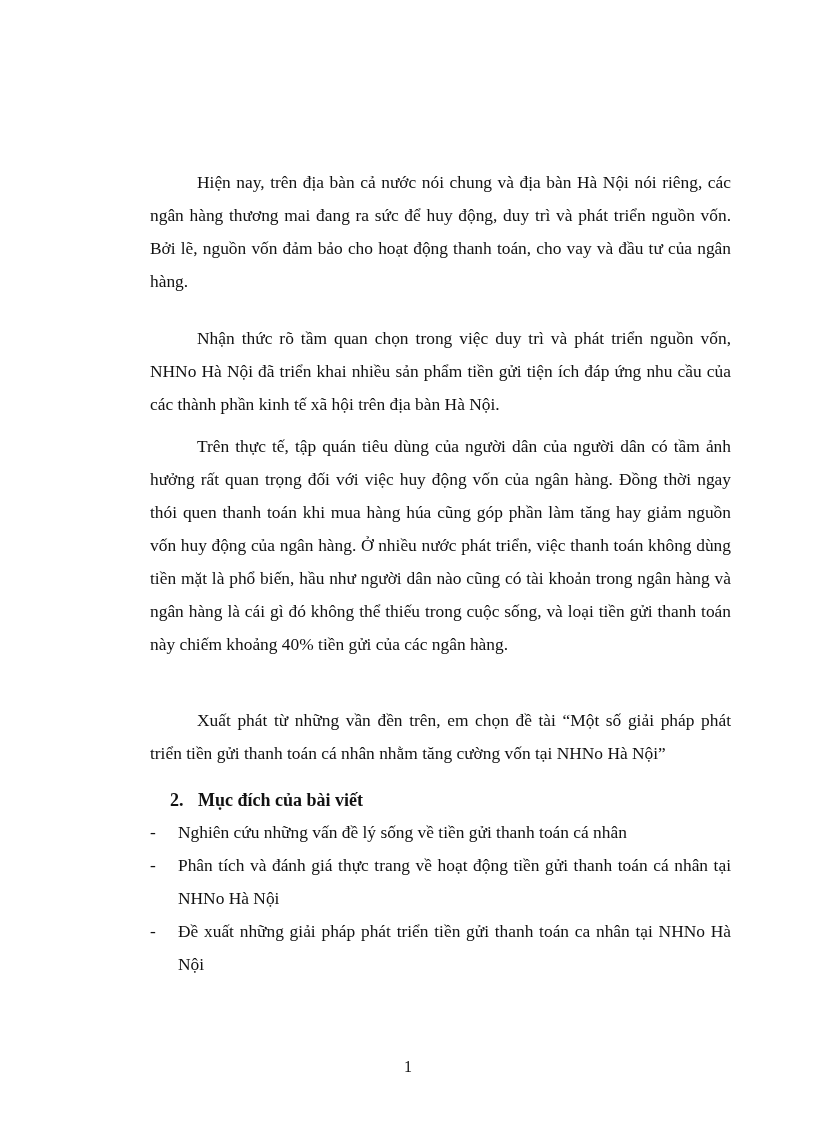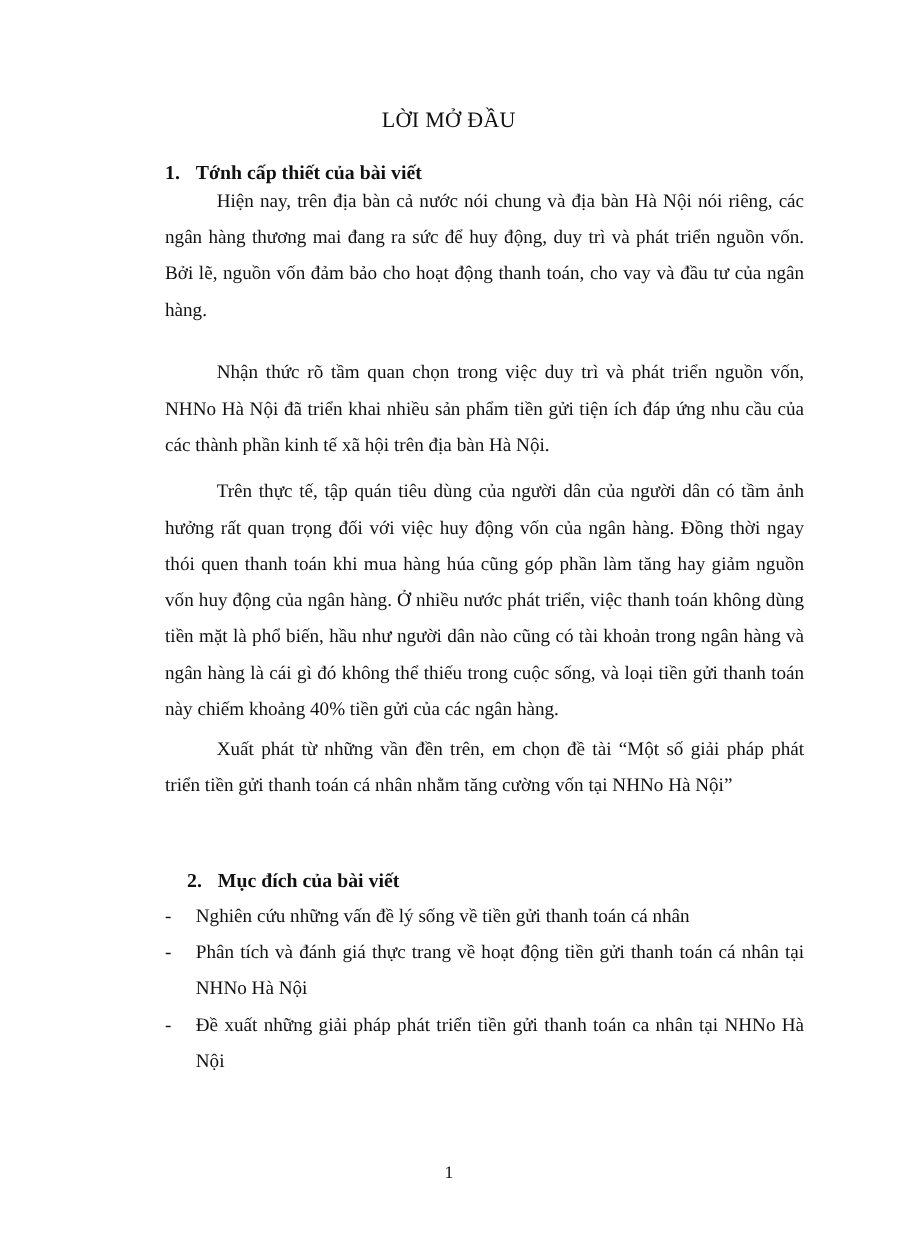--- a/index.html
+++ b/index.html
@@ -16,30 +16,26 @@
   .list li { position: relative; padding-left: 28px; font-size: 17.4px; line-height: 33px;
              text-align: justify; }
   .list li .dash { position: absolute; left: 0; top: 0; }
   .pagenum { position: absolute; top: 1058px; left: 0; width: 816px; text-align: center; font-size: 16px; }
 </style>
 </head>
 <body>
 
 <div class="page">
 
-  <div class="title">LỜI MỞ ĐẦU</div>
 
-  <div class="heading" style="top:147px;">
-    <span class="num">1.</span><span>Tớnh cấp thiết của bài viết</span>
-  </div>
 
   <p class="para" style="top:166px;">Hiện nay, trên địa bàn cả nước nói chung và địa bàn Hà Nội nói riêng, các ngân hàng thương mai  đang ra sức để huy động, duy trì và phát triển nguồn vốn. Bởi lẽ, nguồn vốn  đảm bảo cho hoạt động thanh toán, cho vay và đầu tư của ngân hàng.</p>
   <p class="para" style="top:322px;">Nhận thức rõ tầm quan chọn trong việc duy trì và phát triển nguồn vốn, NHNo Hà Nội đã triển khai nhiều sản phẩm tiền gửi tiện ích đáp ứng nhu cầu của các thành phần kinh tế xã hội trên địa bàn Hà Nội.</p>
   <p class="para" style="top:430px;">Trên thực tế,  tập quán tiêu dùng của người dân của người dân có tầm ảnh hưởng rất quan trọng đối với việc huy động vốn của ngân hàng. Đồng thời ngay thói quen thanh toán khi mua hàng húa cũng góp phần làm tăng hay giảm nguồn vốn huy động của ngân hàng. Ở nhiều nước phát triển, việc thanh toán không dùng tiền mặt là phổ biến, hầu như người dân nào cũng có tài khoản trong ngân hàng và ngân hàng là cái gì đó không thể thiếu trong cuộc sống, và loại tiền gửi thanh toán này chiếm khoảng 40% tiền gửi của các ngân hàng.</p>
-  <p class="para" style="top:664px;">Xuất phát từ những vần đền trên, em chọn đề tài “Một số giải pháp phát triển tiền gửi thanh toán cá nhân nhằm tăng cường vốn tại NHNo Hà Nội”</p>
+  <p class="para" style="top:704px;">Xuất phát từ những vần đền trên, em chọn đề tài “Một số giải pháp phát triển tiền gửi thanh toán cá nhân nhằm tăng cường vốn tại NHNo Hà Nội”</p>
 
   <div class="heading" style="top:790px;margin-left:20px;">
     <span class="num">2.</span><span>Mục đích của bài viết</span>
   </div>
 
   <ul class="list" style="top:816px;">
     <li>
       <span class="dash">-</span>
       <span>Nghiên cứu những vấn đề lý sống về tiền gửi thanh toán cá nhân</span>
     </li>

